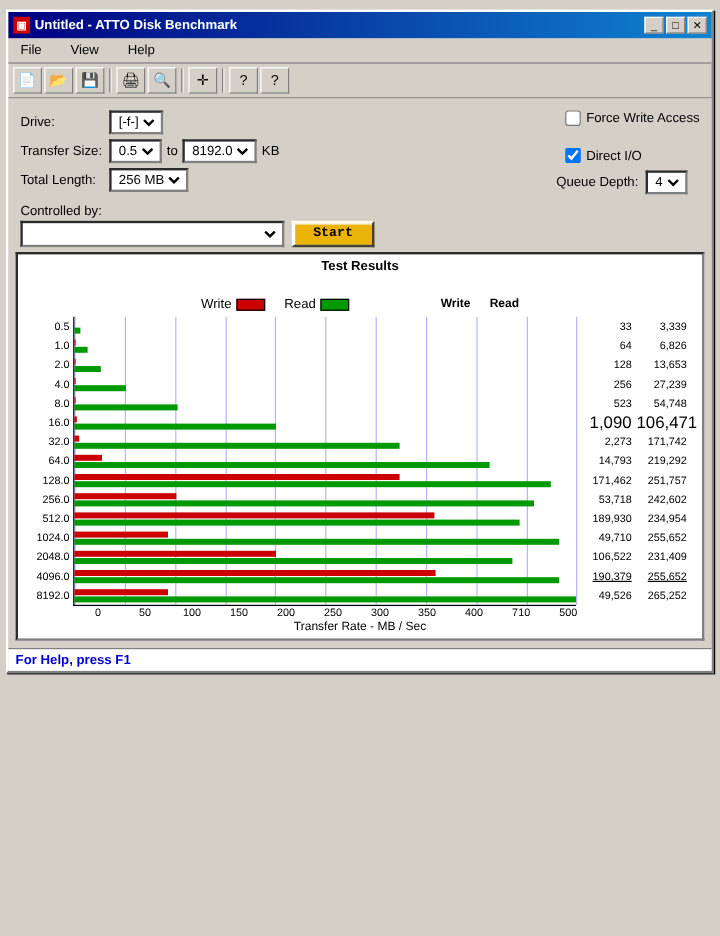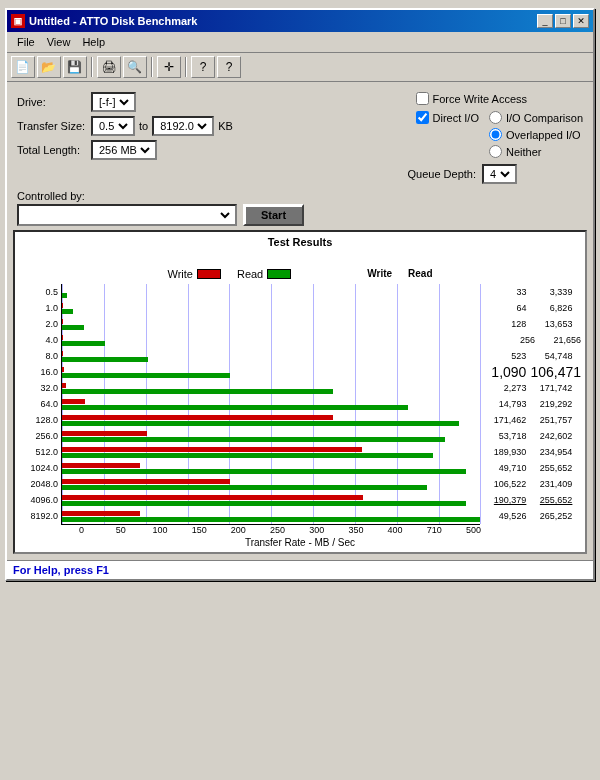--- a/index.html
+++ b/index.html
@@ -60,21 +60,21 @@
       font-size: 9px;
       display: flex;
       align-items: center;
       justify-content: center;
       cursor: pointer;
       color: #000;
       font-family: 'Marlett', 'Arial', sans-serif;
     }
     .menu-bar {
       display: flex;
-      gap: 0;
+      gap: 12px;
       padding: 2px 4px;
       background: #d4d0c8;
       border-bottom: 1px solid #808080;
     }
     .menu-item {
       padding: 2px 6px;
       cursor: pointer;
       font-size: 11px;
     }
     .toolbar {
@@ -178,29 +178,30 @@
       position: relative;
     }
     .big-dropdown select {
       width: 100%;
       border: none;
       background: transparent;
       font-size: 11px;
       outline: none;
     }
     .start-btn {
-      background: #737373;
+      background: #eab308;
       border: 2px solid #fff;
       border-right-color: #404040;
       border-bottom-color: #404040;
       padding: 3px 16px;
       font-size: 11px;
       cursor: pointer;
       box-shadow: inset 1px 1px 0 #fff;
       font-weight: bold;
+      font-family: Liberation Mono, monospace;
     }
     .description-box {
       margin: 6px 0;
       background: white;
       border: 2px inset #808080;
       min-height: 40px;
       padding: 3px 6px;
       font-size: 11px;
       color: #000;
       display: flex;
@@ -361,43 +362,29 @@
             <span class="form-label">Total Length:</span>
             <div class="win-select">
               <select>
                 <option>256 MB</option>
               </select>
             </div>
           </div>
         </div>
 
         <div class="form-right">
-          <div class="checkbox-area" style="margin-bottom:4px">
+          <div class="checkbox-area" style="margin-bottom:16px">
             <input type="checkbox" style="">
             <span>Force Write Access</span>
           </div>
           <div style="display:flex; gap:10px; align-items:flex-start">
             <div style="display:flex;flex-direction:column;gap:2px">
               <div class="checkbox-area">
                 <input type="checkbox" checked="" style="">
                 <span>Direct I/O</span>
-              </div>
-            </div>
-            <div style="display:flex;flex-direction:column;gap:2px">
-              <div class="radio-row">
-                <input type="radio" name="io_mode" style="">
-                <span>I/O Comparison</span>
-              </div>
-              <div class="radio-row">
-                <input type="radio" name="io_mode" checked="" style="">
-                <span>Overlapped I/O</span>
-              </div>
-              <div class="radio-row">
-                <input type="radio" name="io_mode" style="">
-                <span>Neither</span>
               </div>
             </div>
           </div>
           <div class="queue-row">
             <span>Queue Depth:</span>
             <div class="win-select">
               <select>
                 <option>4</option>
               </select>
             </div>
@@ -534,23 +521,23 @@
               <span style="min-width: 42px; text-align: right;">3,339</span>
             </div>
             <div style="height: 16px; display: flex; align-items: center; gap: 4px; font-size: 9px;">
               <span style="min-width: 42px; text-align: right;">64</span>
               <span style="min-width: 42px; text-align: right;">6,826</span>
             </div>
             <div style="height: 16px; display: flex; align-items: center; gap: 4px; font-size: 9px;">
               <span style="min-width: 42px; text-align: right;">128</span>
               <span style="min-width: 42px; text-align: right;">13,653</span>
             </div>
-            <div style="height: 16px; display: flex; align-items: center; gap: 4px; font-size: 9px; justify-content: flex-end;">
+            <div style="height: 16px; display: flex; align-items: center; gap: 4px; font-size: 9px;">
               <span style="min-width: 42px; text-align: right;">256</span>
-              <span style="min-width: 42px; text-align: right;">21,656</span>
+              <span style="min-width: 42px; text-align: right;">27,239</span>
             </div>
             <div style="height: 16px; display: flex; align-items: center; gap: 4px; font-size: 9px;">
               <span style="min-width: 42px; text-align: right;">523</span>
               <span style="min-width: 42px; text-align: right;">54,748</span>
             </div>
             <div style="height: 16px; display: flex; align-items: center; gap: 4px; font-size: 14px;">
               <span style="min-width: 42px; text-align: right;">1,090</span>
               <span style="min-width: 42px; text-align: right;">106,471</span>
             </div>
             <div style="height: 16px; display: flex; align-items: center; gap: 4px; font-size: 9px;">

